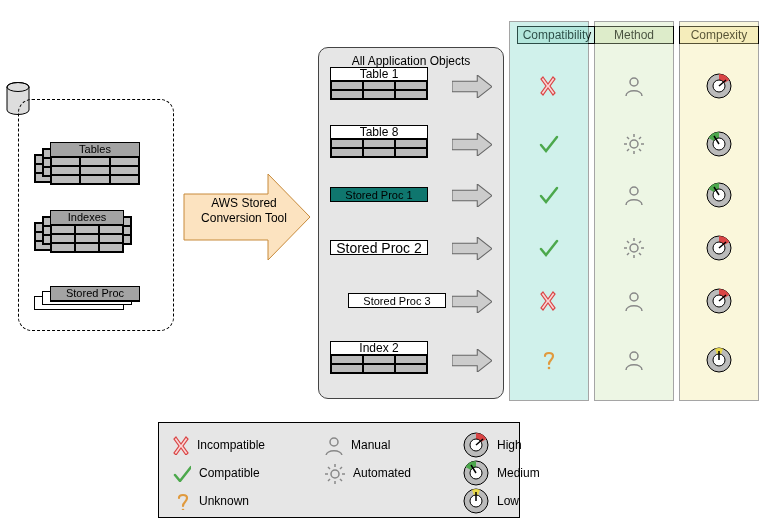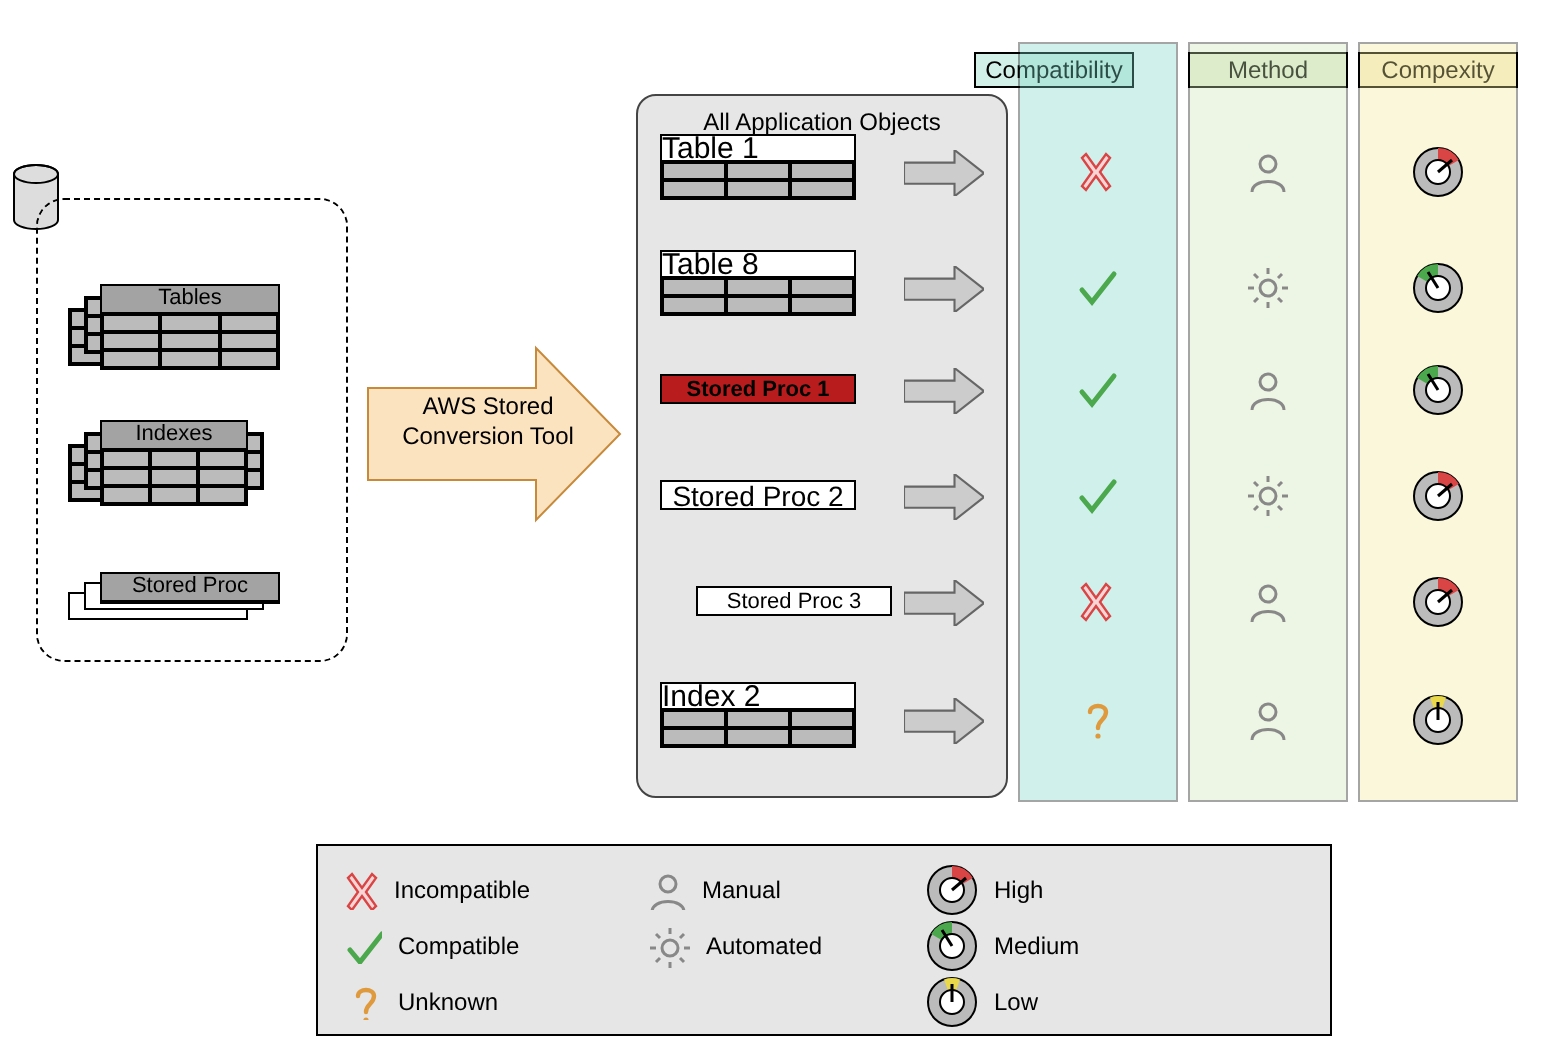--- a/index.html
+++ b/index.html
@@ -17,37 +17,37 @@
 .big-arrow { position: absolute; left: 182px; top: 172px; width: 130px; height: 90px; }
 
 .arrow-label { position: absolute; left: 195px; top: 196px; width: 98px; text-align: center; font-size: 12px; line-height: 1.25; }
 
 .col-label { position: absolute; top: 26px; width: 80px; height: 18px; border: 1px solid #000; text-align: center; line-height: 17px; font-size: 12px; }
 
 .objects-panel { position: absolute; left: 318px; top: 47px; width: 186px; height: 352px; border: 1px solid #444; border-radius: 10px; background: #e6e6e6; padding-top: 6px; }
 .objects-title { text-align: center; font-size: 12px; margin-bottom: 4px; }
 
 .obj-row { position: absolute; left: 330px; width: 98px; }
-.obj-row .label { background: #fff; border: 1px solid #000; height: 14px; font-size: 15px; line-height: 13px; }
+.obj-row .label { background: #fff; border: 1px solid #000; height: 14px; text-align: center; font-size: 12px; line-height: 13px; }
 .obj-row .gridbox { border: 1px solid #000; border-top: none; display: grid; grid-template-columns: repeat(3,1fr); grid-template-rows: repeat(2,9px); }
 .obj-row .gridbox div { border: 0.5px solid #000; background: #bbb; }
 
 .sp-row .label { border: 1px solid #000; height: 15px; }
 .sp-row { position: absolute; left: 330px; width: 98px; }
 
 .small-arrow { position: absolute; width: 40px; height: 22px; }
 
 .overlay { position: absolute; top: 21px; height: 380px; border: 1px solid #000; opacity: 0.35; }
 .overlay.c1 { left: 509px; width: 80px; background: #7cd9c8; }
 .overlay.c2 { left: 594px; width: 80px; background: #cde6b3; }
 .overlay.c3 { left: 679px; width: 80px; background: #f3e999; }
 
 .result-icon { position: absolute; width: 28px; height: 28px; display: flex; align-items: center; justify-content: center; }
 
-.legend { position: absolute; left: 158px; top: 422px; width: 508px; height: 96px; border: 1px solid #000; background: #e6e6e6; padding: 8px 14px; }
+.legend { position: absolute; left: 158px; top: 422px; width: 362px; height: 96px; border: 1px solid #000; background: #e6e6e6; padding: 8px 14px; }
 .legend svg { flex-shrink: 0; }
 .legend-grid { display: grid; grid-template-columns: 150px 140px 140px; grid-template-rows: 28px 28px 28px; align-items: center; }
 .legend-grid > div { display: flex; align-items: center; gap: 8px; }
 </style>
 </head>
 <body>
 
 <svg width="0" height="0" style="position:absolute">
 <defs>
   <g id="x-icon">
@@ -205,21 +205,21 @@
     </div>
 </div>
 
 <div class="big-arrow">
 <svg viewBox="0 0 130 90">
       <path d="M2 22 L86 22 L86 2 L128 45 L86 88 L86 68 L2 68 Z" fill="#fce3c0" stroke="#c78a3a" stroke-width="1"></path>
     </svg>
 </div>
 <div class="arrow-label">AWS Stored Conversion Tool</div>
 
-<div class="col-label" style="left:487px; background:#d2f0e8;">Compatibility</div>
+<div class="col-label" style="left:517px; background:#d2f0e8;">Compatibility</div>
 <div class="col-label" style="left:594px; background:#e6f0d8;">Method</div>
 <div class="col-label" style="left:679px; background:#f7f0ce;">Compexity</div>
 
 <div class="overlay c1"></div>
 <div class="overlay c2"></div>
 <div class="overlay c3"></div>
 
 <div class="objects-panel">
   <div class="objects-title">All Application Objects</div>
 </div>
@@ -278,21 +278,21 @@
       <use href="#gear-icon"></use>
     </svg>
   </div>
 <div class="result-icon" style="left:705px; top:130px;">
     <svg width="26" height="26">
       <use href="#gauge-med"></use>
     </svg>
   </div>
 
 <div class="sp-row" style="top:187px;">
-  <div class="label" style="background:#b91c1c;text-align:center;font-size:11px;line-height:14px;font-weight:bold;">Stored Proc 1</div>
+  <div class="label" style="background:#0f766e;text-align:center;font-size:11px;line-height:14px;">Stored Proc 1</div>
 </div>
 <div class="small-arrow" style="left:452px; top:184px;"><svg viewBox="0 0 38 22">
       <use href="#right-arrow"></use>
     </svg></div>
 <div class="result-icon" style="left:535px; top:181px;">
     <svg width="20" height="20">
       <use href="#check-icon"></use>
     </svg>
   </div>
 <div class="result-icon" style="left:620px; top:181px;">

